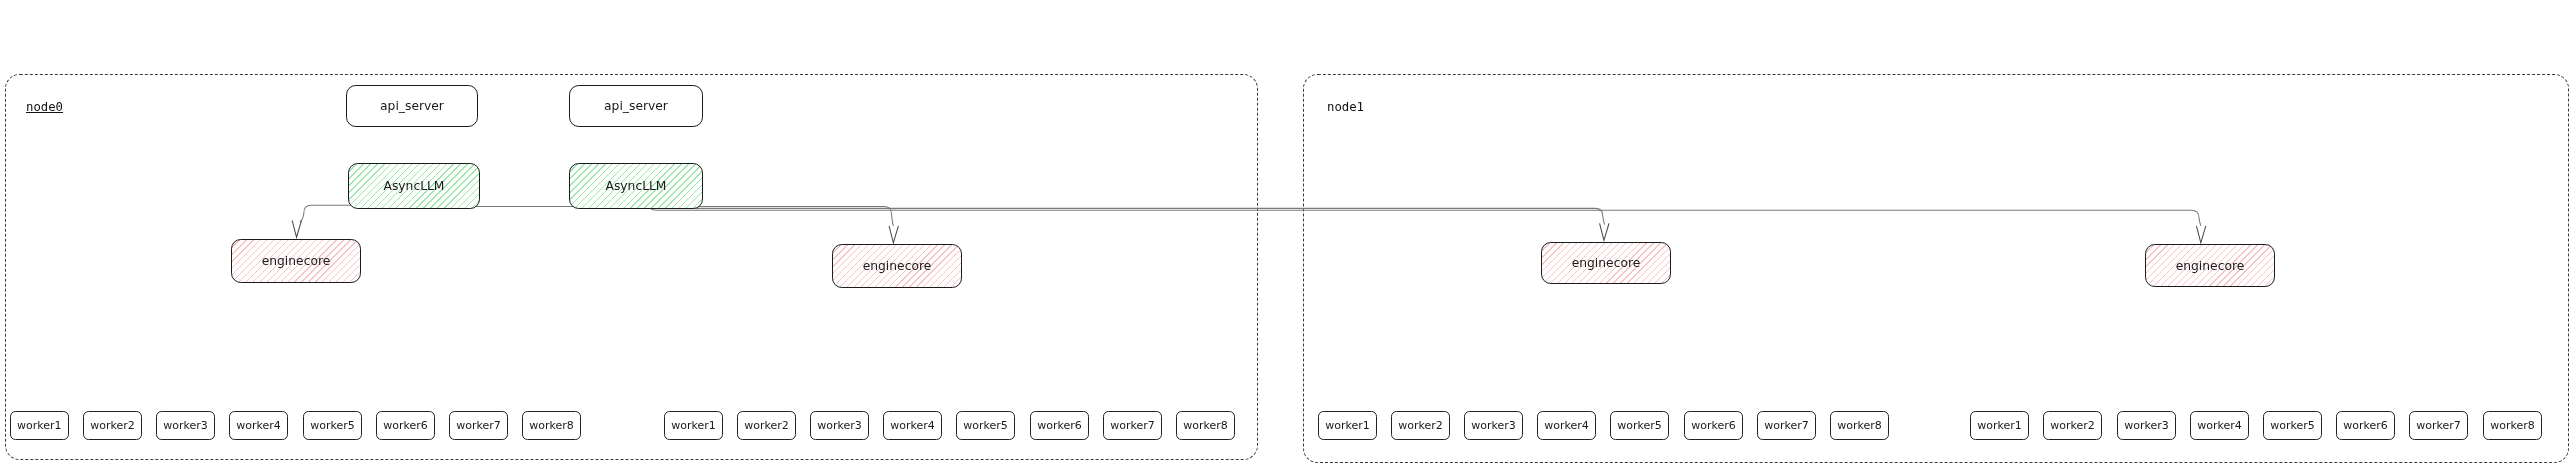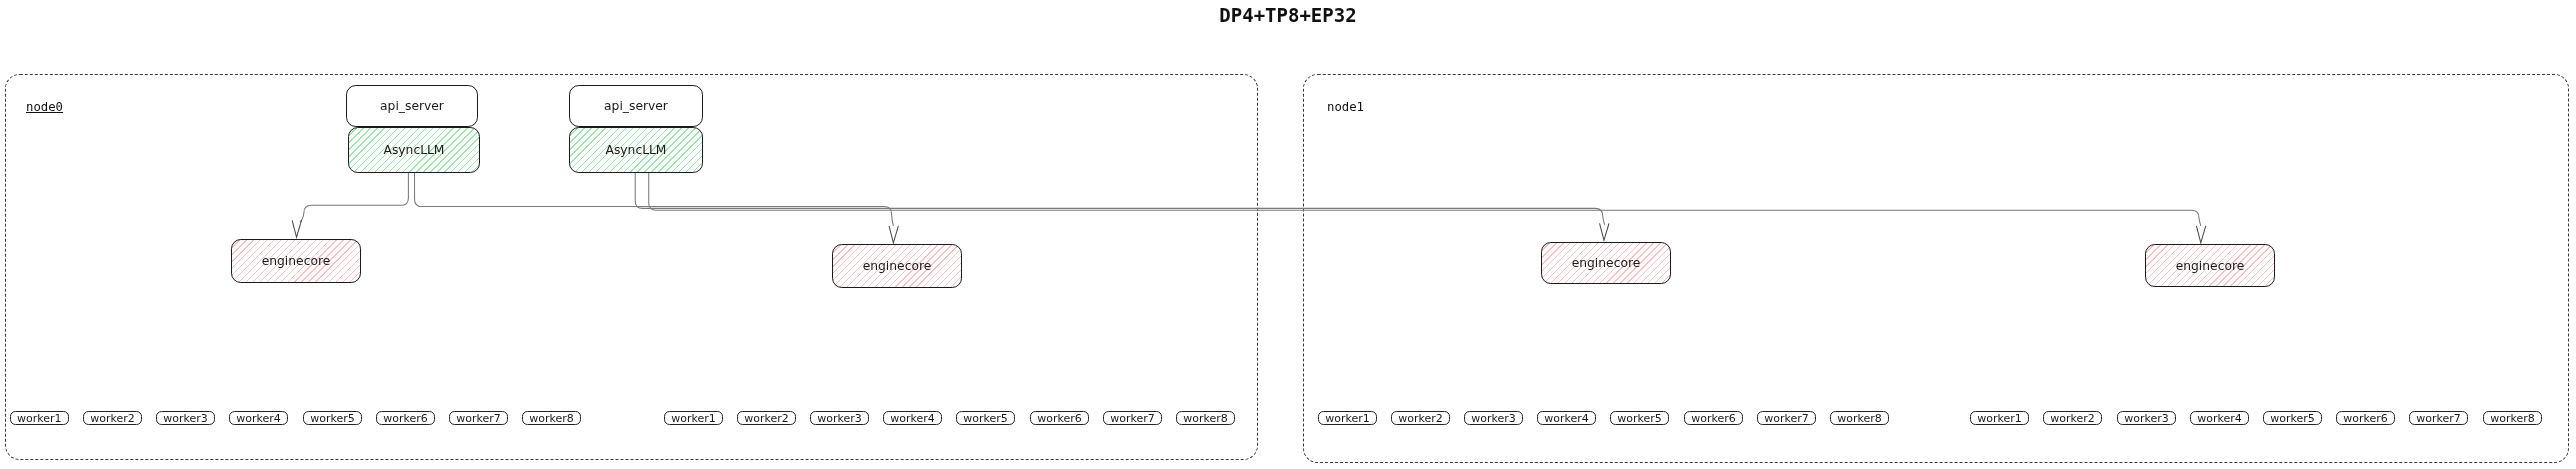--- a/index.html
+++ b/index.html
@@ -36,45 +36,45 @@
     border-radius:9.8px;
     background:#ffffff;
     display:flex;align-items:center;justify-content:center;
     font-size:12.3px;color:#1a1a1a;
   }
   .hatch-green{
     background-color:#fdfffd;
     background-image:repeating-linear-gradient(135deg,
       rgba(109,214,134,0.65) 0px, rgba(109,214,134,0.65) 1px,
       rgba(255,255,255,0) 1px, rgba(255,255,255,0) 4.9px);
+    margin-top:36px;
   }
   .hatch-red{
     background-color:#fffdfd;
     background-image:repeating-linear-gradient(135deg,
       rgba(233,139,139,0.5) 0px, rgba(233,139,139,0.5) 0.9px,
       rgba(255,255,255,0) 0.9px, rgba(255,255,255,0) 4.9px);
   }
   .worker{
     position:absolute;
-    top:411px;width:59px;height:14px;
+    top:411px;width:59px;height:29px;
     box-sizing:border-box;
     border:1.4px solid #222222;
     border-radius:5.5px;
     background:#ffffff;
     display:flex;align-items:center;justify-content:center;
     font-size:11px;color:#1a1a1a;
   }
   svg.connectors{position:absolute;left:0;top:0;pointer-events:none;}
 </style>
 </head>
 <body>
 
 <div class="canvas">
 
-  <div class="title">DP4+TP8+EP32</div>
 
   <div class="node" style="left:4.9px;top:74px;width:1253px;height:386px;"></div>
   <span class="node-label" style="left:26px;top:100px;text-decoration:underline;">node0</span>
 
   <div class="node" style="left:1303px;top:74px;width:1266px;height:389px;"></div>
   <span class="node-label" style="left:1327px;top:100px;">node1</span>
 
   <svg class="connectors" width="2576" height="469" viewBox="0 0 4188 763">
     <g fill="none" stroke="#7a7a7a" stroke-width="1.7" stroke-linecap="round">
       <path d="M 663 282 L 663 322 Q 663 334 651 334 L 505 334 Q 493 334 493 346 L 492 352 Q 490 358 487 361"></path>

